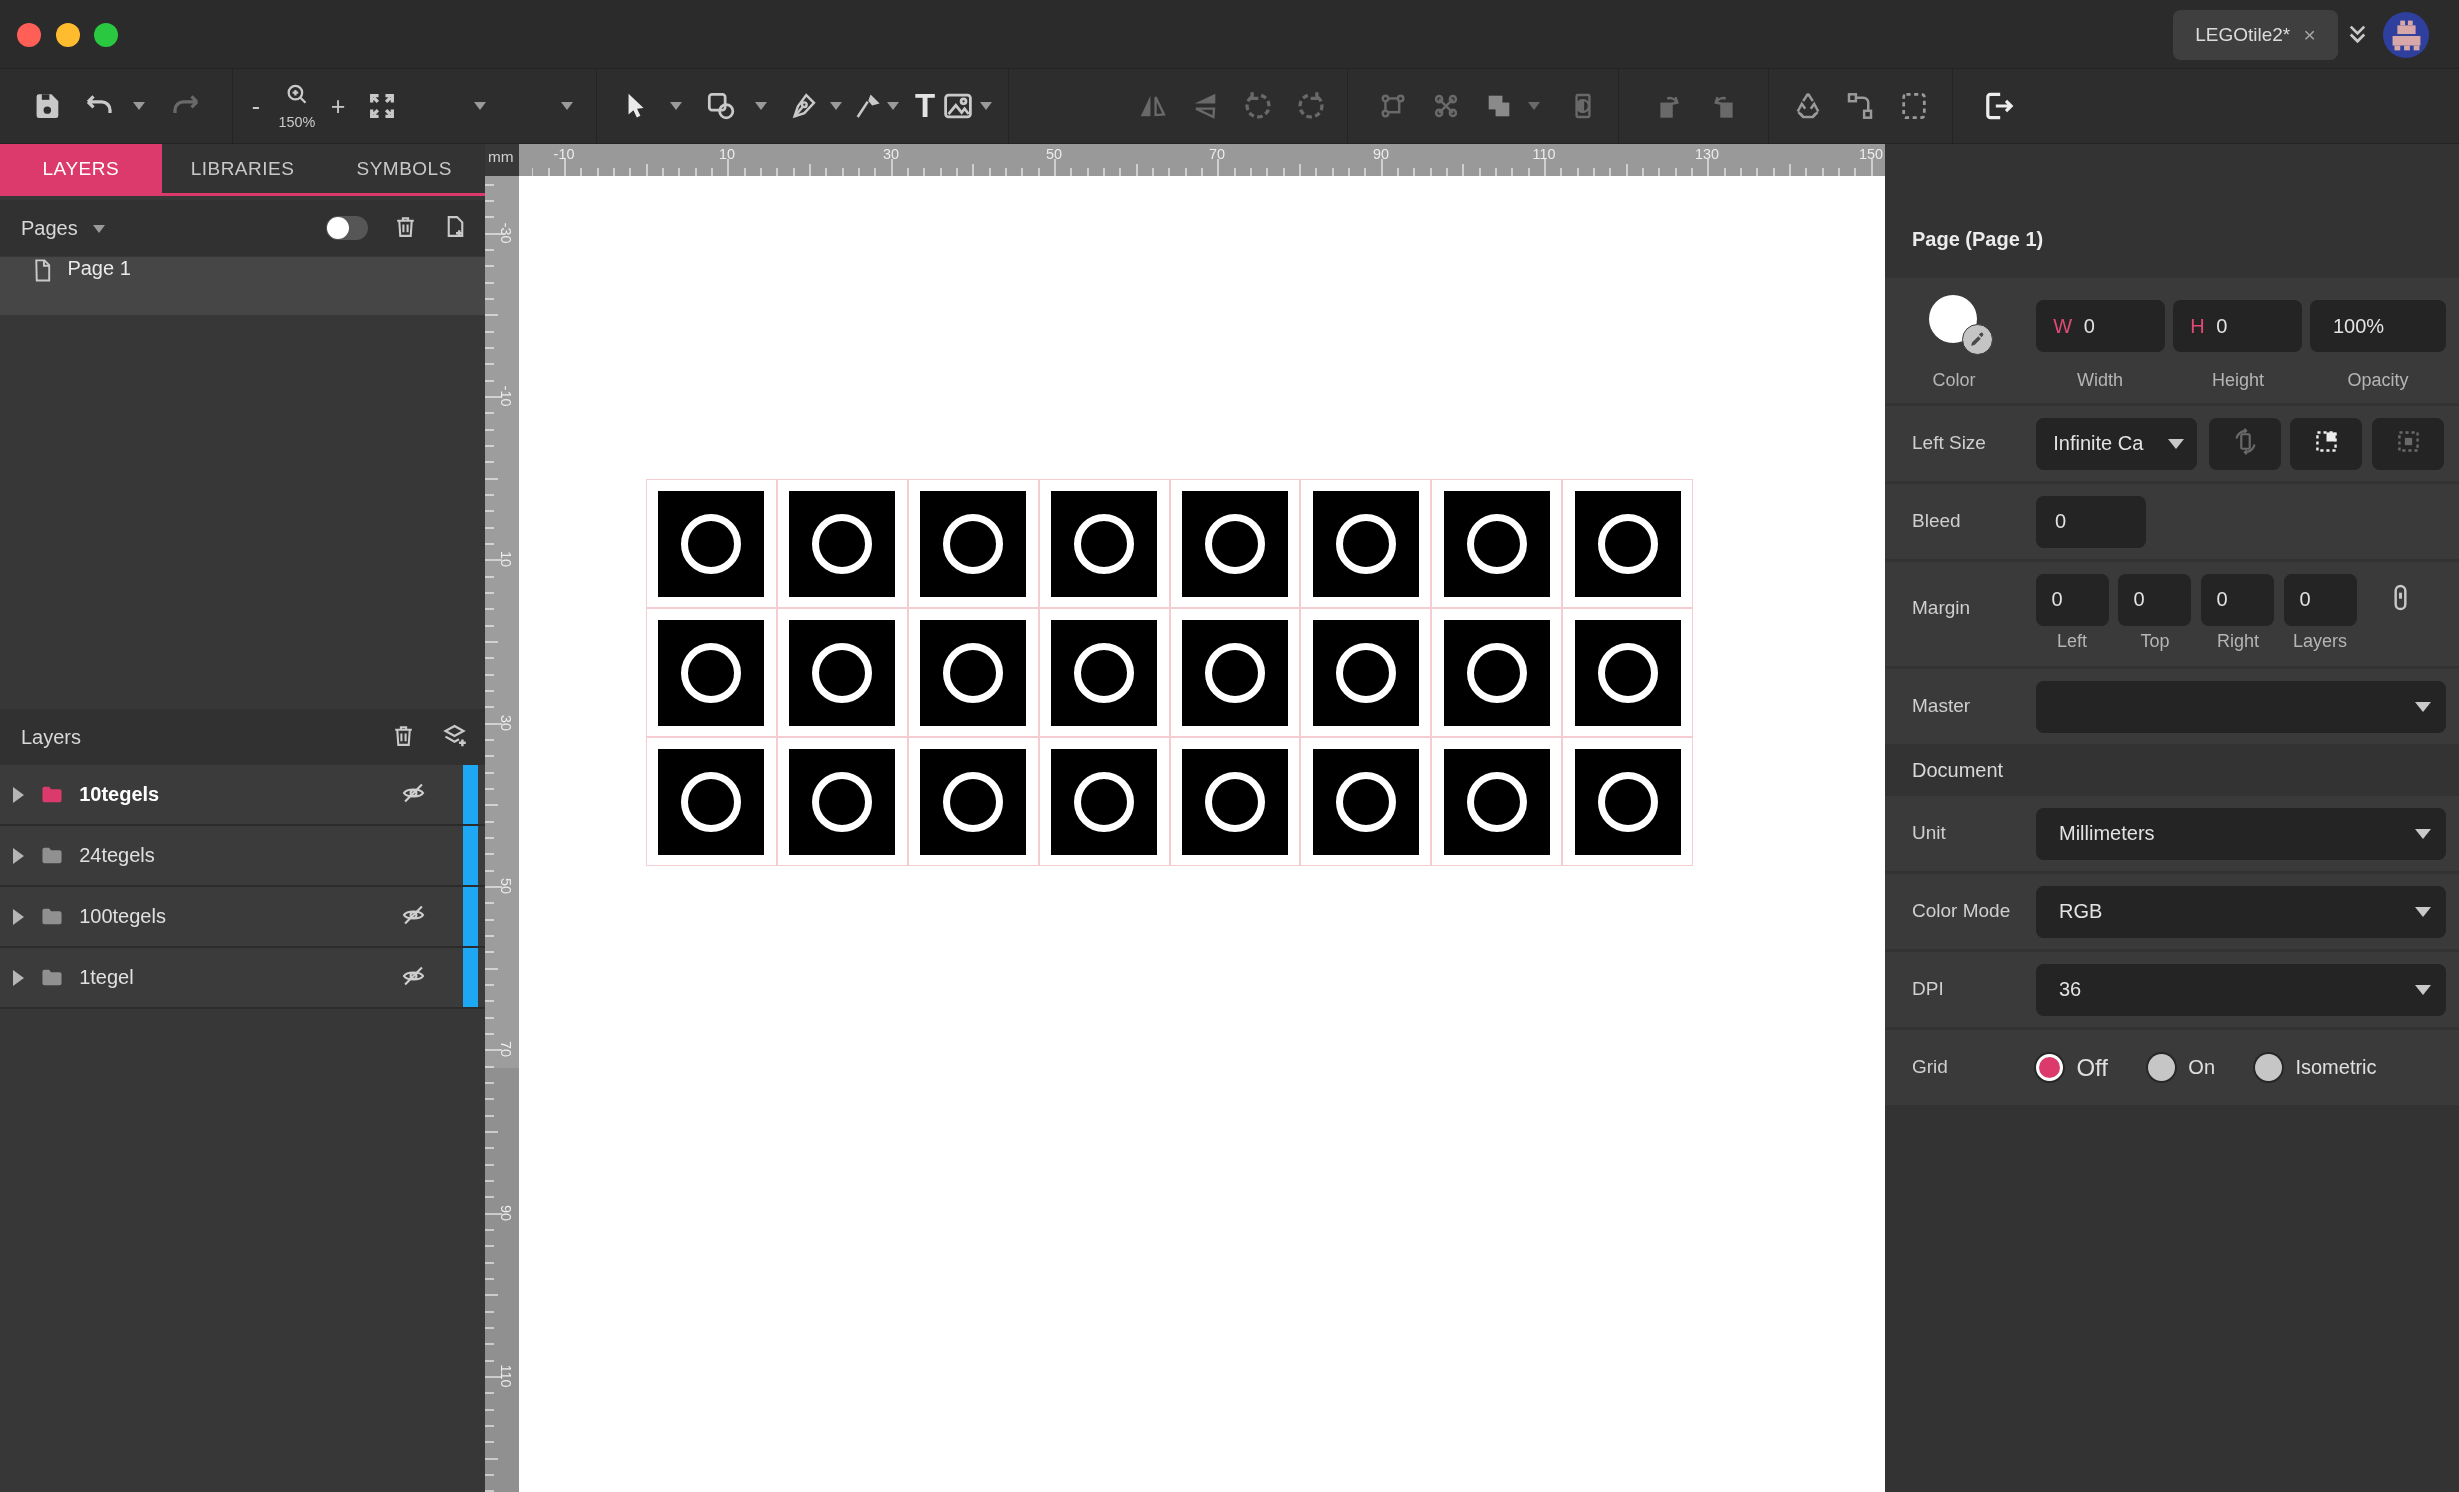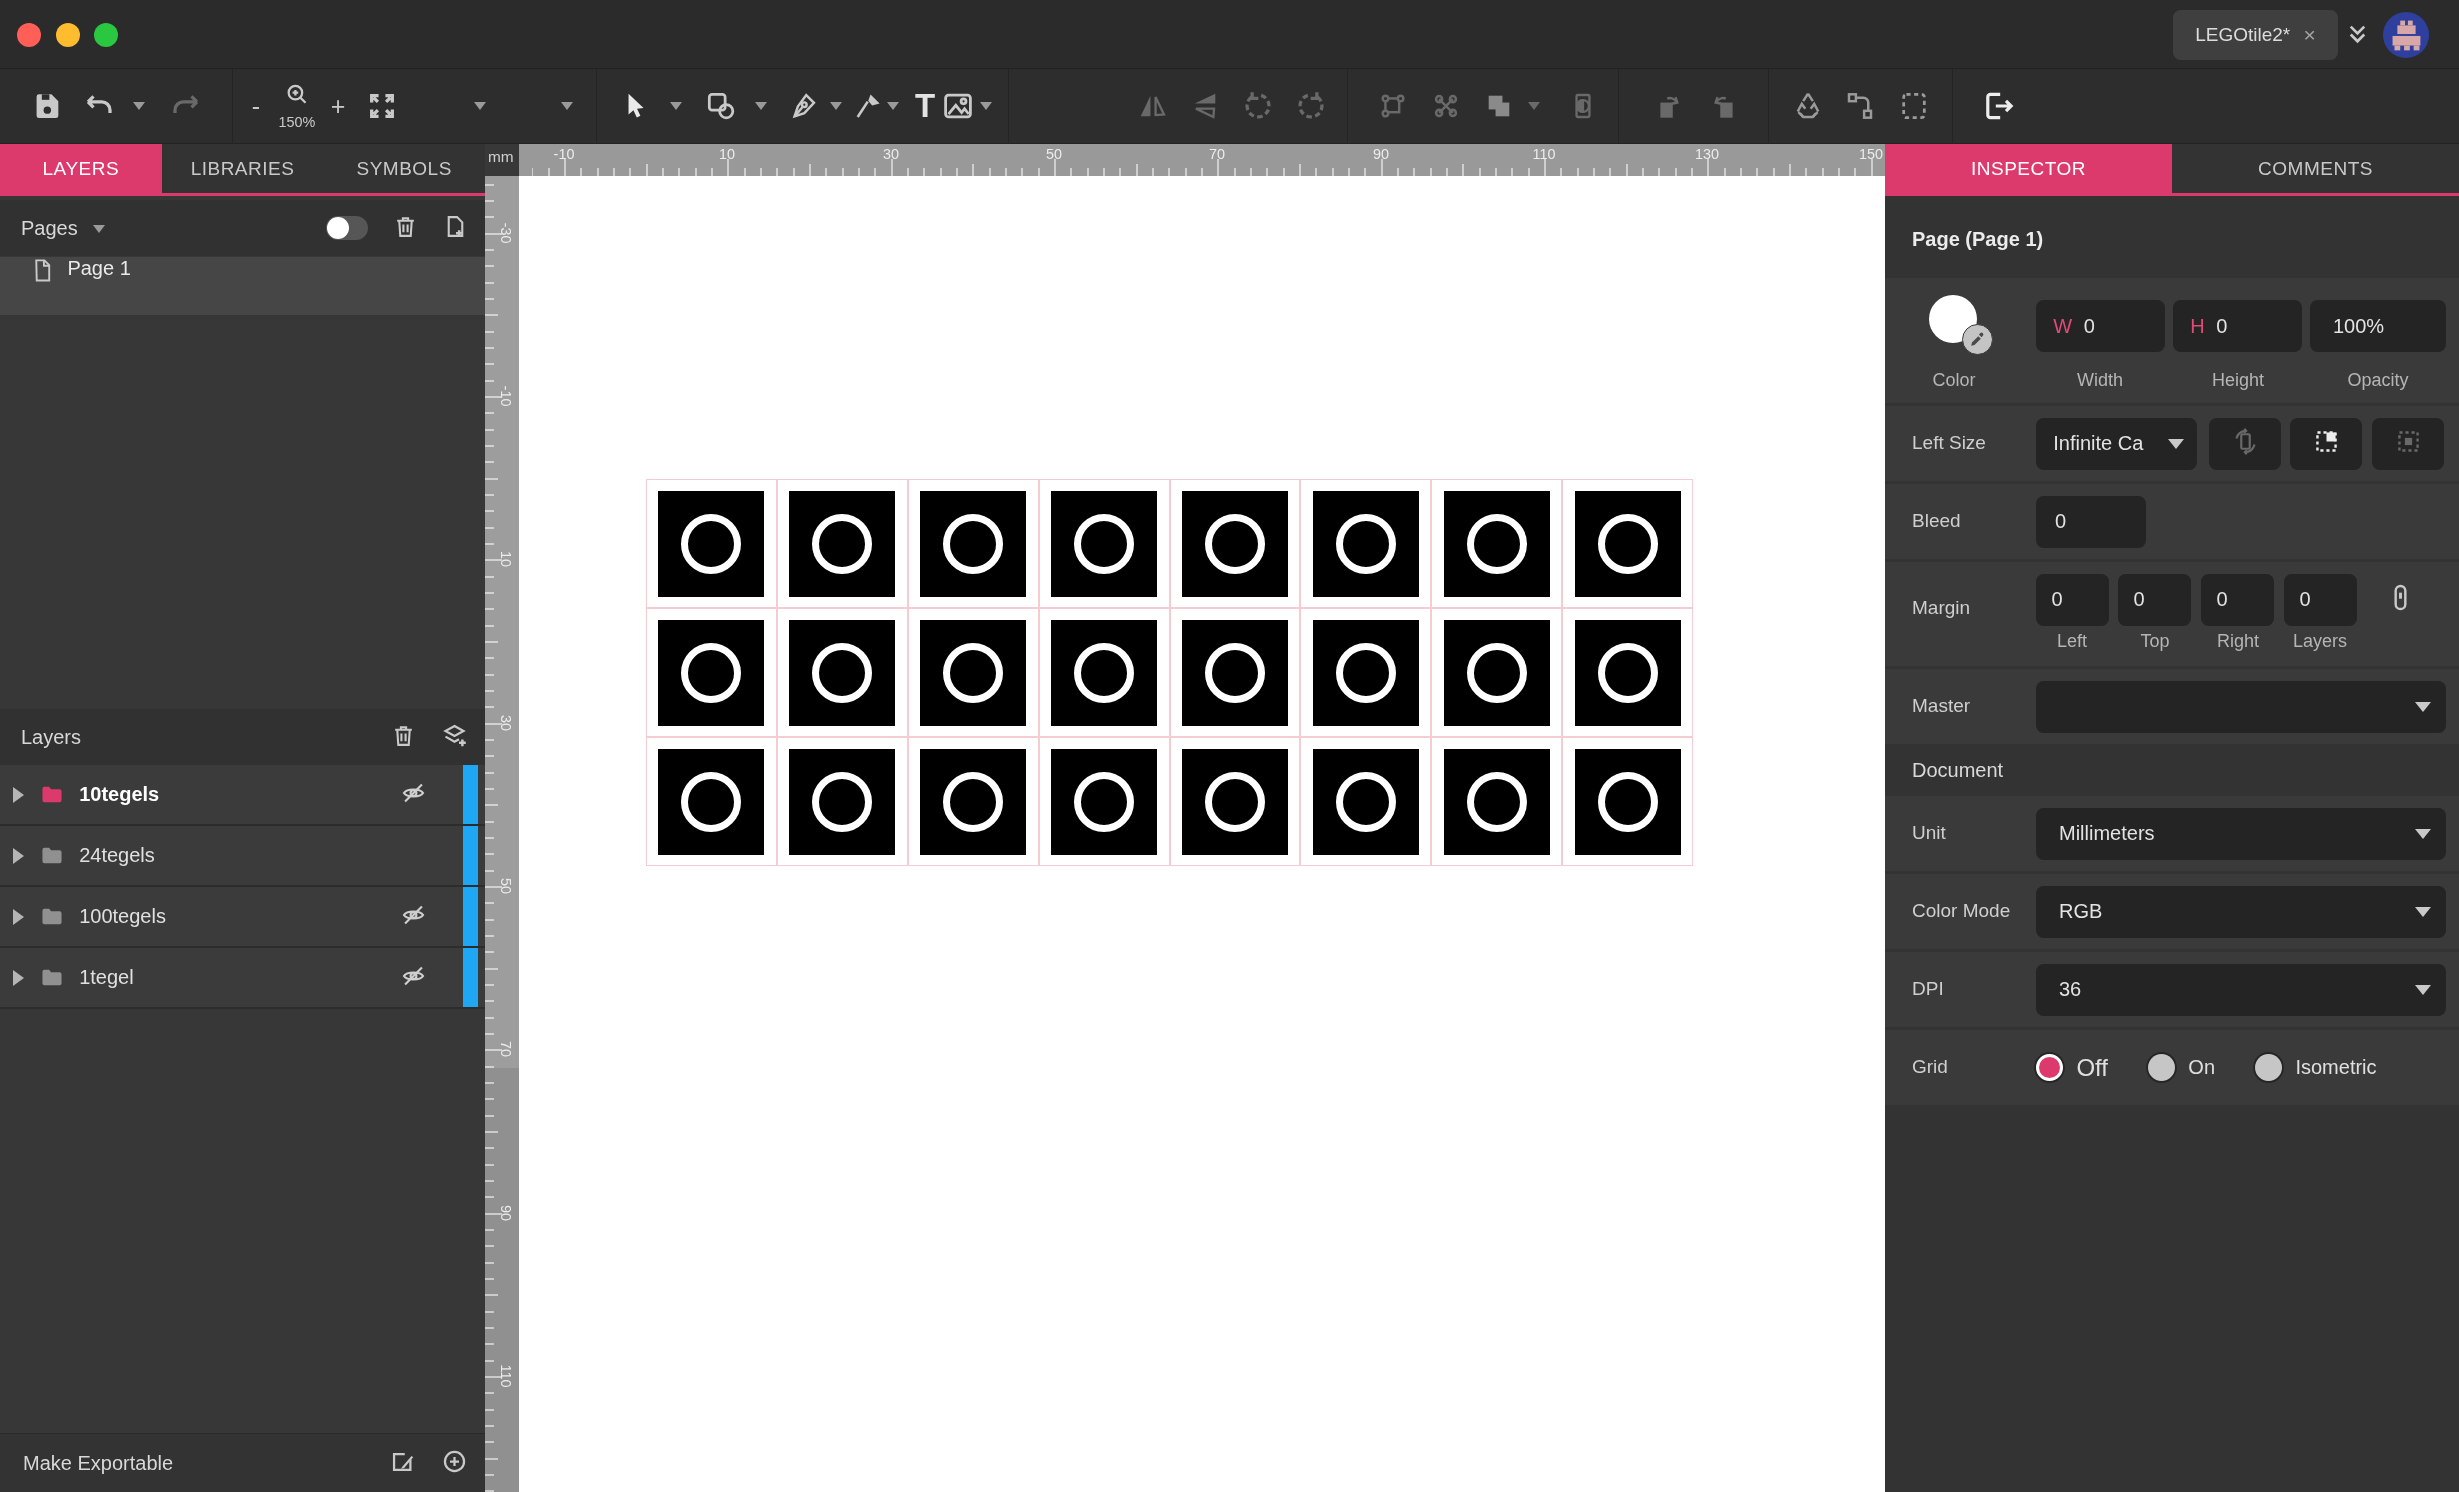--- a/index.html
+++ b/index.html
@@ -455,37 +455,20 @@
         <span class="lr-name">1tegel</span>
         <span class="lr-eye"><svg width="27" height="27" viewBox="0 0 24 24" fill="none" stroke="#cfcfcf" stroke-width="1.9">
             <path d="M3.5 12c2.6-4.2 14.4-4.2 17 0-2.6 4.2-14.4 4.2-17 0z"></path>
             <circle cx="12" cy="12" r="2.6"></circle>
             <path d="M4.5 19.5l15-15"></path>
           </svg></span>
         <span class="strip"></span>
       </div>
     </div>
 
-  <div class="panel-foot">
-    <span class="lbl">Make Exportable</span>
-    <div class="hicons">
-      <span class="icon">
-        <svg width="27" height="27" viewBox="0 0 24 24" fill="none" stroke="currentColor" stroke-width="2">
-            <path d="M14 5.5H4.5v14H19V10"></path>
-            <path d="M12 16.5l8-9.5 1.5 1.3-8 9.5-2.8.7z" fill="currentColor" stroke="none"></path>
-          </svg>
-      </span>
-      <span class="icon">
-        <svg width="27" height="27" viewBox="0 0 24 24" fill="none" stroke="currentColor" stroke-width="2">
-            <circle cx="12" cy="12" r="8.5"></circle>
-            <path d="M12 8v8M8 12h8"></path>
-          </svg>
-      </span>
-    </div>
-  </div>
 </div>
 
 <div class="abs ruler-corner">
   <span>mm</span>
 </div>
 <div class="abs h-ruler" id="hruler">
     <div class="tick" style="left:12.5px;height:7.7px"></div>
     <div class="tick" style="left:29px;height:7.7px"></div>
     <div class="tick" style="left:45px;height:17.3px"></div>
     <div class="tick" style="left:61px;height:7.7px"></div>
@@ -789,24 +772,20 @@
       </div>
       <div class="tile-cell">
         <div class="tile-black">
           <div class="tile-ring"></div>
         </div>
       </div>
     </div>
 </div>
 
 <div class="abs inspector">
-  <div class="itabs">
-    <div class="itab active">INSPECTOR</div>
-    <div class="itab">COMMENTS</div>
-  </div>
 
   <div class="ins-title">Page (Page 1)</div>
 
   <div class="card" style="top:134px;height:125px">
     <div class="swatch-big"></div>
     <div class="swatch-sub">
       <svg width="19" height="19" viewBox="0 0 24 24">
           <path d="M4 20l1-4.2 8-8 3.2 3.2-8 8zM13.8 5.8l2-2a2.3 2.3 0 013.2 3.2l-2 2z" fill="#4a4a4a"></path>
         </svg>
     </div>

